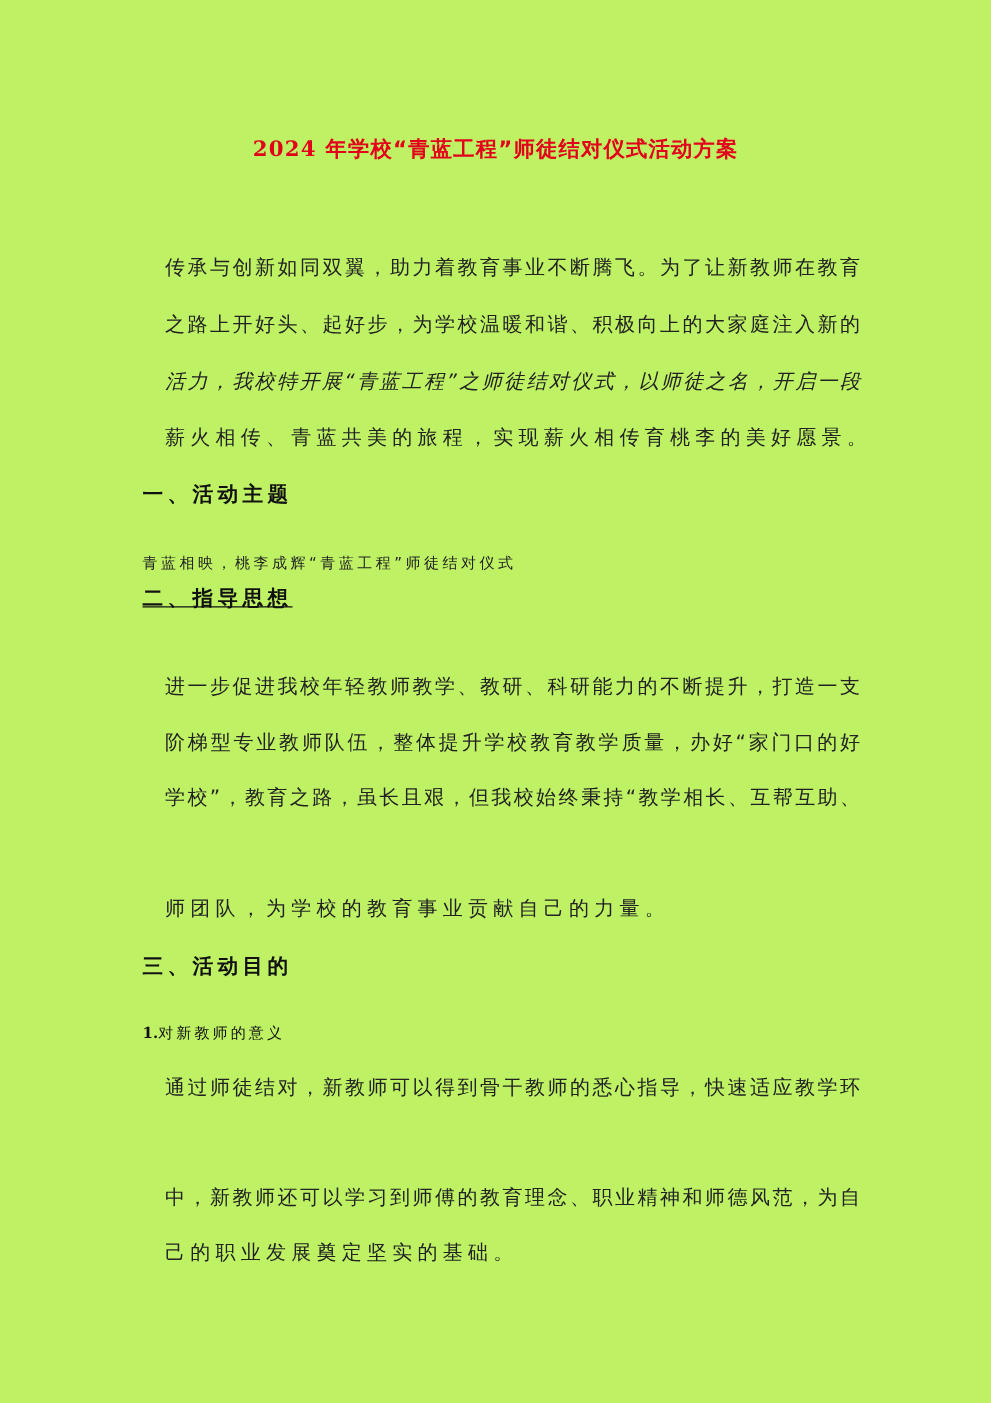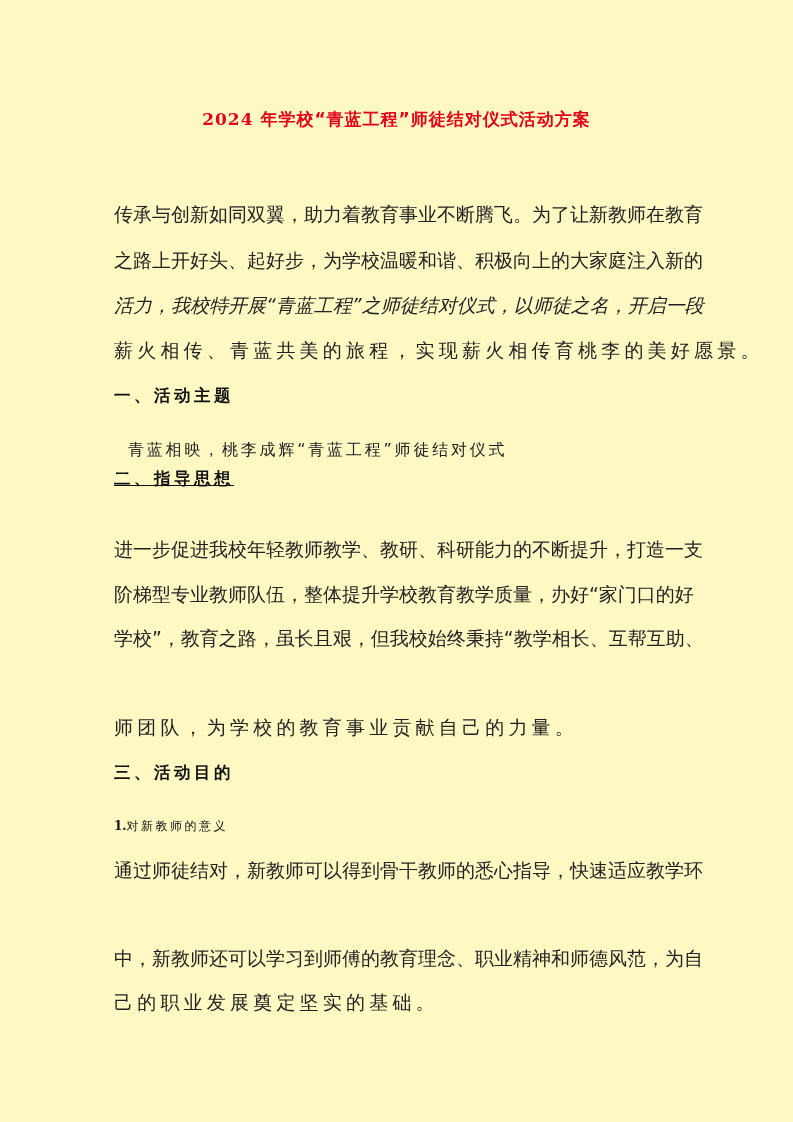--- a/index.html
+++ b/index.html
@@ -1,32 +1,32 @@
 <!DOCTYPE html>
 <html><head>
   <meta charset="utf-8">
   <style>
     html, body { margin: 0; padding: 0; background: #ffffff; }
     body { width: 793px; height: 1122px; position: relative; overflow: hidden;
       font-family: "DejaVu Sans", "Liberation Sans", sans-serif; color: #222; }
-    .page { position: absolute; left: 0; top: 0; width: 793px; height: 1122px; background: #fef9c3; }
+    .page { position: absolute; left: 0; top: 0; width: 793px; height: 1122px; background: #bef264; }
     .title { position: absolute; left: 0; width: 793px; text-align: center;
       color: #e2001a; font-weight: bold; font-size: 17px; letter-spacing: 1px; }
     .title .year { font-family: "DejaVu Serif", "Liberation Serif", serif; font-weight: bold; }
-    .line { position: absolute; left: 114px; width: 556px; font-size: 19px;
+    .line { position: absolute; left: 132px; width: 556px; font-size: 16px;
       white-space: nowrap; line-height: 20px; color: #222;
       text-align: justify; text-align-last: justify; letter-spacing: 0; }
     .line.last { text-align-last: left; letter-spacing: 4.2px; }
     .heading { position: absolute; left: 114px; font-size: 16.5px; line-height: 20px;
       color: #111; letter-spacing: 3.5px; font-weight: 600; white-space: nowrap; }
     .sub { position: absolute; left: 114px; font-size: 12px; line-height: 20px;
       color: #111; letter-spacing: 2.5px; white-space: nowrap; }
     .sub .num { font-family: "DejaVu Serif", "Liberation Serif", serif; font-weight: bold; letter-spacing: 0; }
-    .theme { position: absolute; left: 114px; font-size: 16px; line-height: 20px;
-      color: #222; letter-spacing: 2.8px; white-space: nowrap; margin-left: 14px; }
+    .theme { position: absolute; left: 114px; font-size: 12px; line-height: 20px;
+      color: #222; letter-spacing: 2.8px; white-space: nowrap; }
   </style>
 </head>
 <body>
 
 <div class="page">
 
   <div class="title" style="top:108px;">
     <span class="year">2024</span><span> 年学校“青蓝工程”师徒结对仪式活动方案</span>
   </div>
 

